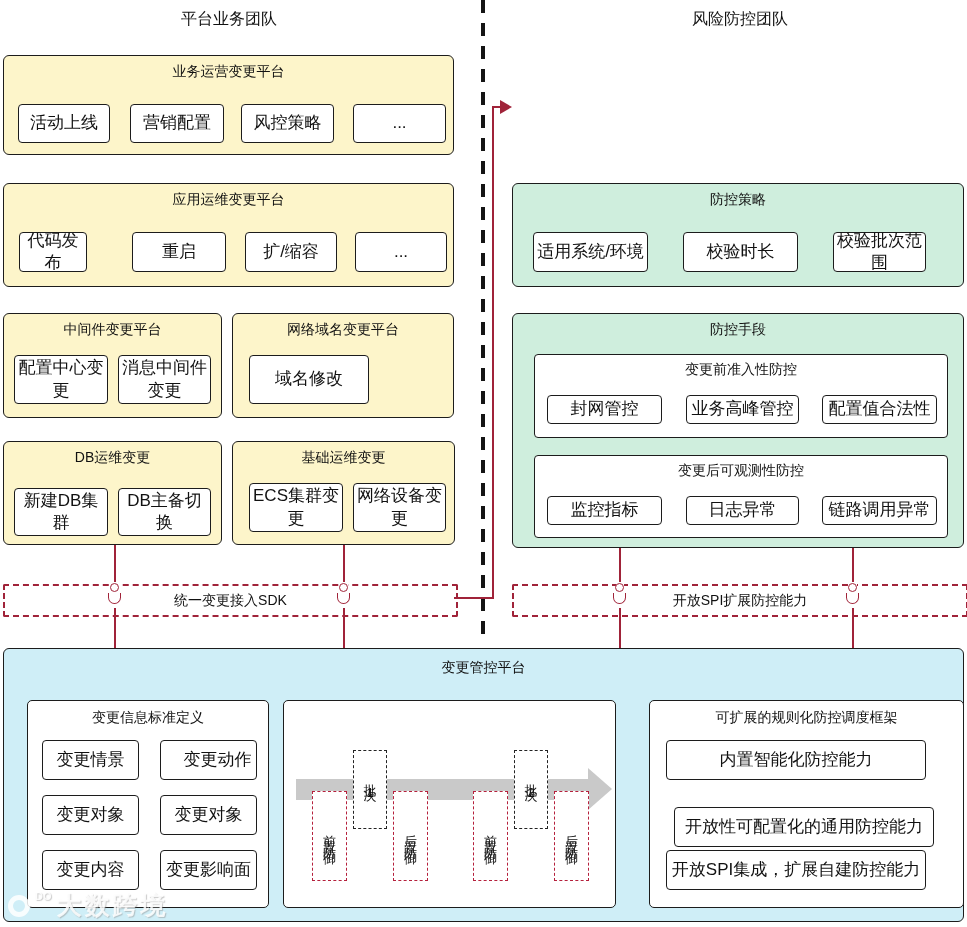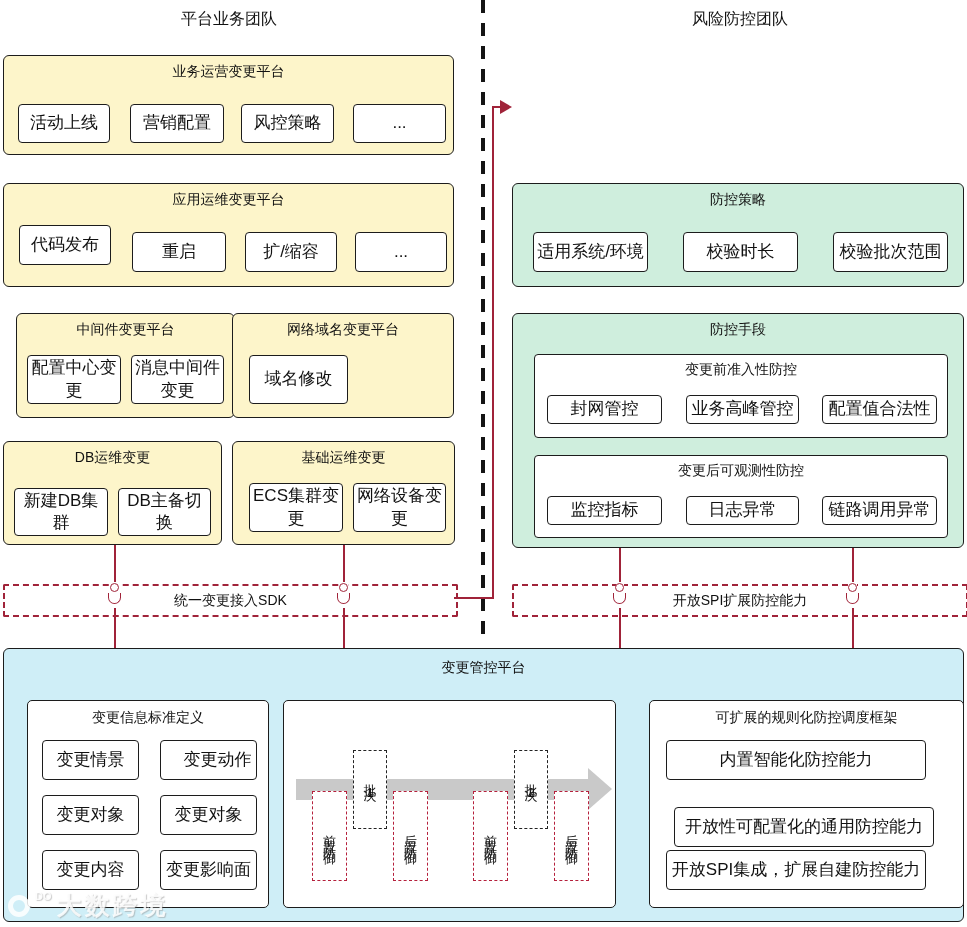--- a/index.html
+++ b/index.html
@@ -60,55 +60,55 @@
   <div class="panel yellow" style="left:3px;top:55px;width:451px;height:100px;">
     <div class="ptitle">业务运营变更平台</div>
     <div class="cell" style="left:14px;top:48px;width:92px;height:39px;">活动上线</div>
     <div class="cell" style="left:126px;top:48px;width:94px;height:39px;">营销配置</div>
     <div class="cell" style="left:237px;top:48px;width:93px;height:39px;">风控策略</div>
     <div class="cell" style="left:349px;top:48px;width:93px;height:39px;">...</div>
   </div>
 
   <div class="panel yellow" style="left:3px;top:183px;width:451px;height:104px;">
     <div class="ptitle">应用运维变更平台</div>
-    <div class="cell" style="left:15px;top:41px;width:92px;height:40px;">代码发布</div>
+    <div class="cell" style="left:15px;top:48px;width:68px;height:40px;">代码发布</div>
     <div class="cell" style="left:128px;top:48px;width:94px;height:40px;">重启</div>
     <div class="cell" style="left:241px;top:48px;width:92px;height:40px;">扩/缩容</div>
     <div class="cell" style="left:351px;top:48px;width:92px;height:40px;">...</div>
   </div>
 
-  <div class="panel yellow" style="left:16px;top:313px;width:219px;height:105px;">
+  <div class="panel yellow" style="left:3px;top:313px;width:219px;height:105px;">
     <div class="ptitle">中间件变更平台</div>
     <div class="cell" style="left:10px;top:41px;width:94px;height:49px;">配置中心变更</div>
     <div class="cell" style="left:114px;top:41px;width:93px;height:49px;">消息中间件变更</div>
   </div>
 
   <div class="panel yellow" style="left:232px;top:313px;width:222px;height:105px;">
     <div class="ptitle">网络域名变更平台</div>
-    <div class="cell" style="left:16px;top:41px;width:99px;height:49px;">域名修改</div>
+    <div class="cell" style="left:16px;top:41px;width:120px;height:49px;">域名修改</div>
   </div>
 
   <div class="panel yellow" style="left:3px;top:441px;width:219px;height:104px;">
     <div class="ptitle">DB运维变更</div>
     <div class="cell" style="left:10px;top:46px;width:94px;height:48px;">新建DB集群</div>
     <div class="cell" style="left:114px;top:46px;width:93px;height:48px;">DB主备切换</div>
   </div>
 
   <div class="panel yellow" style="left:232px;top:441px;width:223px;height:104px;">
     <div class="ptitle">基础运维变更</div>
     <div class="cell" style="left:16px;top:41px;width:94px;height:49px;">ECS集群变更</div>
     <div class="cell" style="left:120px;top:41px;width:93px;height:49px;">网络设备变更</div>
   </div>
 
 
   <div class="panel green" style="left:512px;top:183px;width:452px;height:104px;">
     <div class="ptitle">防控策略</div>
     <div class="cell" style="left:20px;top:48px;width:115px;height:40px;">适用系统/环境</div>
     <div class="cell" style="left:170px;top:48px;width:115px;height:40px;">校验时长</div>
-    <div class="cell" style="left:320px;top:48px;width:115px;height:40px;font-family:Liberation Serif, serif;">校验批次范围</div>
+    <div class="cell" style="left:320px;top:48px;width:93px;height:40px;font-family:Liberation Serif, serif;">校验批次范围</div>
   </div>
 
   <div class="panel green" style="left:512px;top:313px;width:452px;height:235px;">
     <div class="ptitle">防控手段</div>
     <div class="subpanel" style="left:21px;top:40px;width:414px;height:84px;">
       <div class="ptitle" style="top:6px;">变更前准入性防控</div>
       <div class="cell" style="left:12px;top:40px;width:115px;height:29px;">封网管控</div>
       <div class="cell" style="left:151px;top:40px;width:113px;height:29px;">业务高峰管控</div>
       <div class="cell" style="left:287px;top:40px;width:115px;height:29px;">配置值合法性</div>
     </div>

